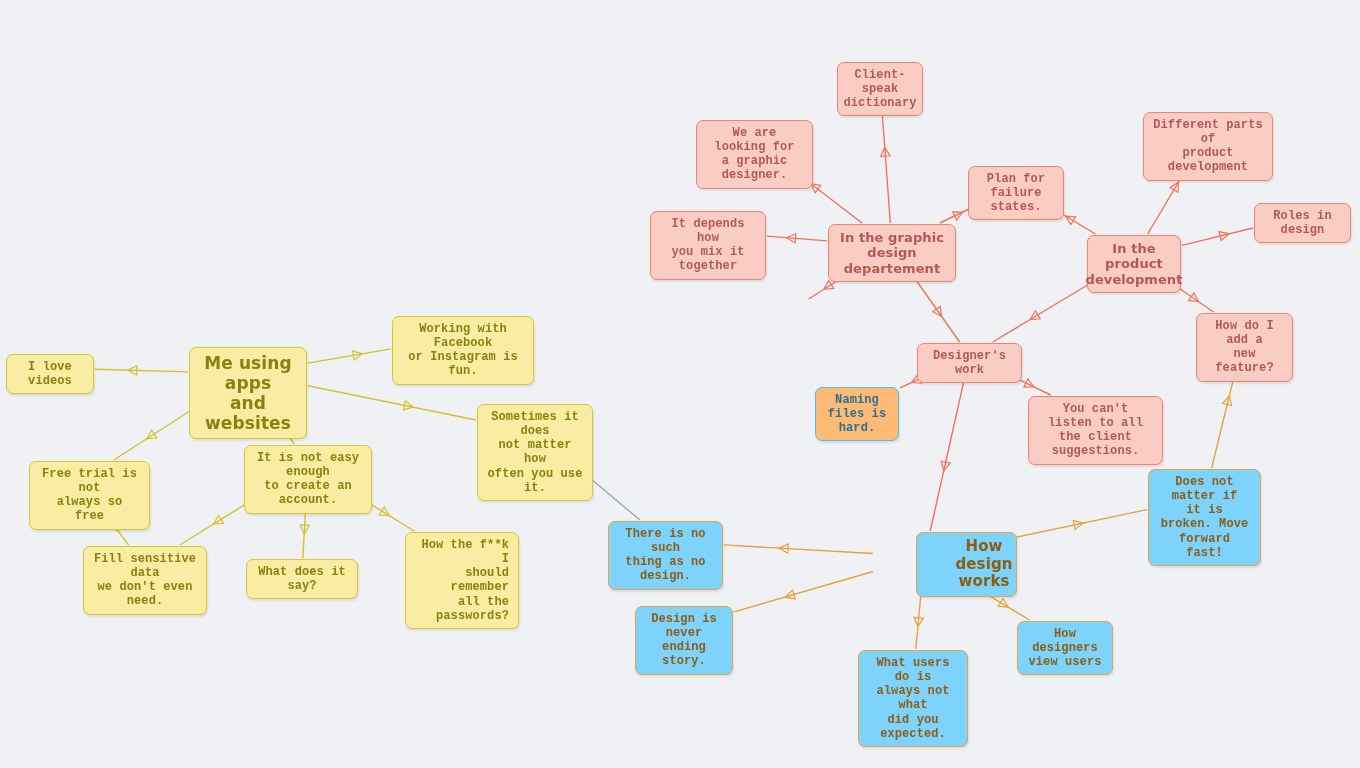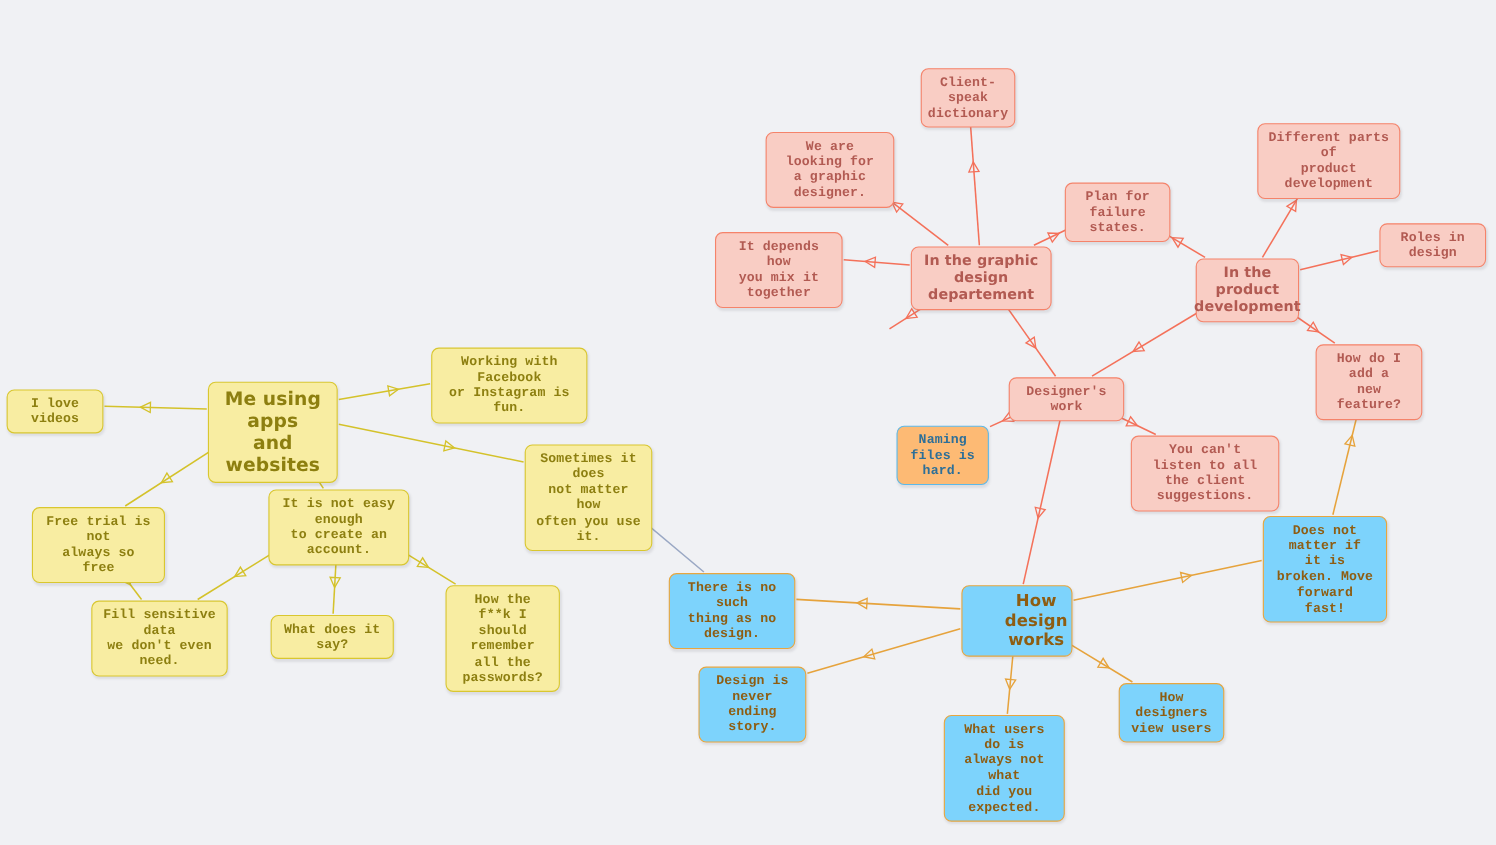--- a/index.html
+++ b/index.html
@@ -171,21 +171,21 @@
     <div class="node yellow s12" style="left: 477px; top: 404px; width: 116px; min-height: 56px;">Sometimes it does
 not matter how
 often you use it.</div>
     <div class="node yellow s12" style="left: 29px; top: 461px; width: 121px; min-height: 41px;">Free trial is not
 always so free</div>
     <div class="node yellow s12" style="left: 244px; top: 445px; width: 128px; min-height: 41px;">It is not easy enough
 to create an account.</div>
     <div class="node yellow s12" style="left: 83px; top: 546px; width: 124px; min-height: 41px;">Fill sensitive data
 we don't even need.</div>
     <div class="node yellow s12" style="left: 246px; top: 559px; width: 112px; min-height: 28px;">What does it say?</div>
-    <div class="node yellow s12" style="left: 405px; top: 532px; width: 104px; min-height: 57px;">How the f**k I
+    <div class="node yellow s12" style="left: 405px; top: 532px; width: 114px; min-height: 57px; text-align: right;">How the f**k I
 should remember
 all the passwords?</div>
     <div class="node pink s12" style="left: 837px; top: 62px; width: 86px; min-height: 41px;">Client-speak
 dictionary</div>
     <div class="node pink s12" style="left: 696px; top: 120px; width: 117px; min-height: 41px;">We are looking for
 a graphic designer.</div>
     <div class="node pink s12" style="left: 650px; top: 211px; width: 116px; min-height: 41px;">It depends how
 you mix it together</div>
     <div class="node pink s13" style="left: 828px; top: 224px; width: 128px; min-height: 44px;">In the graphic
 design departement</div>
@@ -196,21 +196,21 @@
     <div class="node pink s13" style="left: 1087px; top: 235px; width: 94px; min-height: 44px;">In the product
 development</div>
     <div class="node pink s12" style="left: 1254px; top: 203px; width: 97px; min-height: 26px;">Roles in design</div>
     <div class="node pink s12" style="left: 1196px; top: 313px; width: 97px; min-height: 41px;">How do I add a
 new feature?</div>
     <div class="node pink s12" style="left: 917px; top: 343px; width: 105px; min-height: 26px;">Designer's work</div>
     <div class="node blue s12" style="left: 815px; top: 387px; width: 84px; min-height: 41px;">Naming
 files is hard.</div>
     <div class="node pink s12" style="left: 1028px; top: 396px; width: 135px; min-height: 41px;">You can't listen to all
 the client suggestions.</div>
-    <div class="node orange s15" style="left: 874px; top: 532px; width: 101px; min-height: 49px; padding-left: 44px;">How design
+    <div class="node orange s15" style="left: 916px; top: 532px; width: 101px; min-height: 49px; padding-left: 44px;">How design
 works</div>
     <div class="node orange s12" style="left: 608px; top: 521px; width: 115px; min-height: 41px;">There is no such
 thing as no design.</div>
     <div class="node orange s12" style="left: 635px; top: 606px; width: 98px; min-height: 41px;">Design is never
 ending story.</div>
     <div class="node orange s12" style="left: 858px; top: 650px; width: 110px; min-height: 57px;">What users do is
 always not what
 did you expected.</div>
     <div class="node orange s12" style="left: 1017px; top: 621px; width: 96px; min-height: 41px;">How designers
 view users</div>

